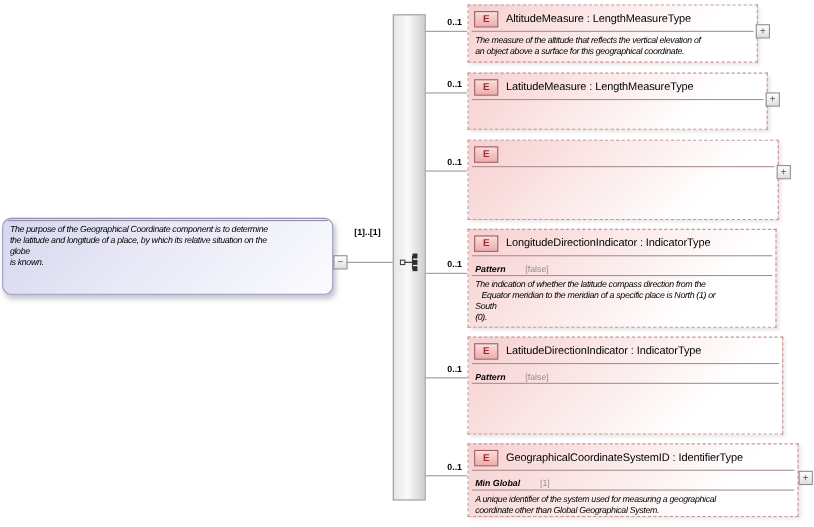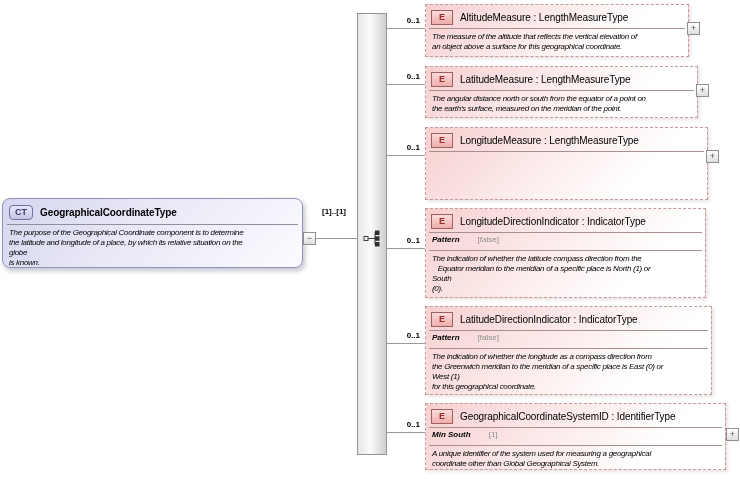--- a/index.html
+++ b/index.html
@@ -25,21 +25,21 @@
   .el-box{position:absolute;border:1px dashed #c39a9a;
           background:linear-gradient(135deg,#f7cfcf 0%,#fbe6e6 35%,#ffffff 75%);
           box-shadow:2px 2px 3px rgba(120,80,80,0.15);box-sizing:border-box;}
   .el-header{display:flex;align-items:center;height:20px;padding:2px 5px 0 5px;}
   .e-badge{display:inline-block;width:20px;height:13px;line-height:13px;text-align:center;
            font-size:9px;font-weight:bold;color:#9e2b2b;
            border:1px solid #9c6060;background:linear-gradient(#fadddd,#efacac);
            margin-right:7px;}
   .el-title{font-size:10px;font-weight:normal;letter-spacing:-0.1px;white-space:nowrap;}
   .el-sep{border-top:1px solid #a98f8f;margin:1px 3px 0 3px;}
-  .facet{display:flex;align-items:flex-start;height:14px;padding:2px 6px 0 6px;font-size:8px;}
+  .facet{display:flex;align-items:flex-end;height:14px;padding:2px 6px 0 6px;font-size:8px;}
   .facet-name{font-style:italic;font-weight:bold;margin-right:18px;}
   .facet-value{color:#8f8f8f;}
 
   
   .hline{position:absolute;height:0;border-top:1px solid #999;}
   .card{position:absolute;font-size:8px;font-weight:bold;
         width:30px;text-align:right;}
   .pm-box{position:absolute;width:13px;height:13px;box-sizing:border-box;
           border:1px solid #8f8f8f;background:linear-gradient(#ffffff,#dedede);
           font-size:9px;line-height:10px;text-align:center;color:#555;cursor:pointer;}
@@ -47,24 +47,20 @@
        border:1px solid #949494;
        background:linear-gradient(to right,#e6e6e6 0%,#fafafa 45%,#cfcfcf 100%);}
   .seq-icon{position:absolute;left:363px;top:229px;}
 </style>
 </head>
 <body>
 
 <div id="canvas">
 
   <div class="ct-box">
-    <div class="ct-header">
-      <span class="ct-badge">CT</span>
-      <span class="ct-title">GeographicalCoordinateType</span>
-    </div>
     <div class="sep"></div>
     <div class="desc">The purpose of the Geographical Coordinate component is to determine
 the latitude and longitude of a place, by which its relative situation on the
 globe
 is known.</div>
   </div>
 
   <div class="hline" style="left:303px;top:238px;width:54px;"></div>
   <div class="pm-box" style="left:303px;top:232px;">−</div>
   <div class="card" style="left:322px;top:207px;width:34px;text-align:left;">[1]..[1]</div>
@@ -103,29 +99,26 @@
 an object above a surface for this geographical coordinate.</div>
   </div>
   <div class="pm-box" style="left:687px;top:22px;">+</div>
 
   <div class="el-box" style="left:425px;top:66px;width:273px;height:52px;">
     <div class="el-header">
       <span class="e-badge">E</span>
       <span class="el-title">LatitudeMeasure : LengthMeasureType</span>
     </div>
     <div class="el-sep"></div>
-    <div class="desc">The angular distance north or south from the equator of a point on
-the earth's surface, measured on the meridian of the point.</div>
   </div>
   <div class="pm-box" style="left:696px;top:84px;">+</div>
 
   <div class="el-box" style="left:425px;top:127px;width:283px;height:73px;">
     <div class="el-header">
       <span class="e-badge">E</span>
-      <span class="el-title">LongitudeMeasure : LengthMeasureType</span>
     </div>
     <div class="el-sep"></div>
   </div>
   <div class="pm-box" style="left:706px;top:150px;">+</div>
 
   <div class="el-box" style="left:425px;top:208px;width:281px;height:90px;">
     <div class="el-header">
       <span class="e-badge">E</span>
       <span class="el-title">LongitudeDirectionIndicator : IndicatorType</span>
     </div>
@@ -145,34 +138,30 @@
     <div class="el-header">
       <span class="e-badge">E</span>
       <span class="el-title">LatitudeDirectionIndicator : IndicatorType</span>
     </div>
     <div class="el-sep"></div>
     <div class="facet">
       <span class="facet-name">Pattern</span>
       <span class="facet-value">[false]</span>
     </div>
     <div class="el-sep"></div>
-    <div class="desc">The indication of whether the longitude as a compass direction from
-the Greenwich meridian to the meridian of a specific place is East (0) or
-West (1)
-for this geographical coordinate.</div>
   </div>
 
   <div class="el-box" style="left:425px;top:403px;width:301px;height:67px;">
     <div class="el-header">
       <span class="e-badge">E</span>
       <span class="el-title">GeographicalCoordinateSystemID : IdentifierType</span>
     </div>
     <div class="el-sep"></div>
     <div class="facet">
-      <span class="facet-name">Min South</span>
+      <span class="facet-name">Min Global</span>
       <span class="facet-value">[1]</span>
     </div>
     <div class="el-sep"></div>
     <div class="desc">A unique identifier of the system used for measuring a geographical
 coordinate other than Global Geographical System.</div>
   </div>
   <div class="pm-box" style="left:726px;top:428px;">+</div>
 
 </div>
 

